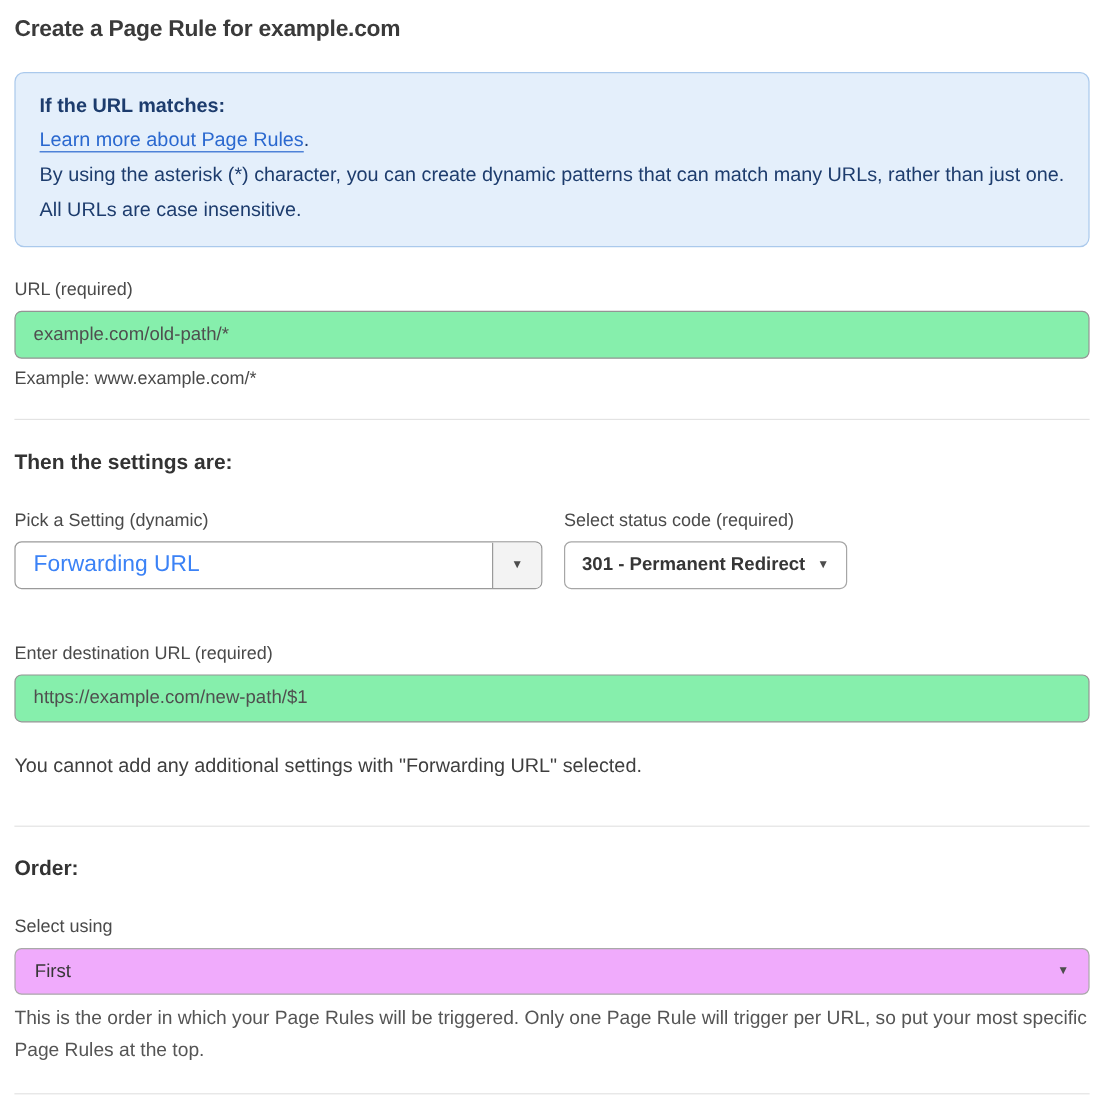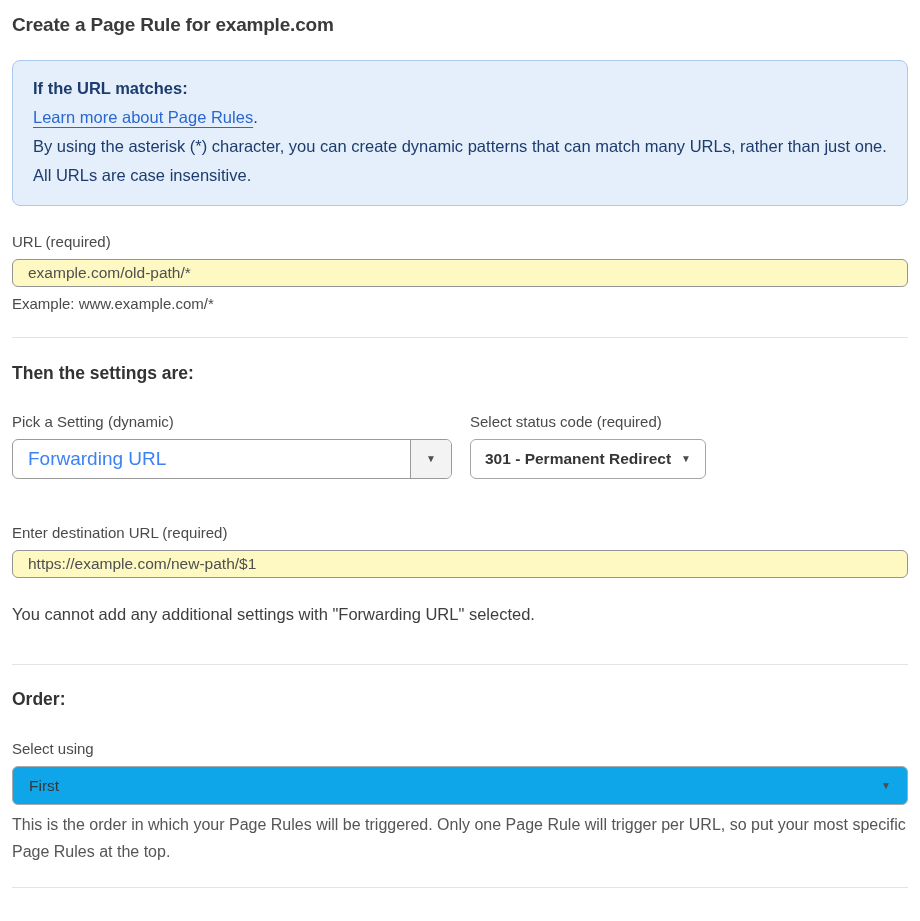--- a/index.html
+++ b/index.html
@@ -40,28 +40,28 @@
 
   
   .field-label {
     font-size: 15px;
     color: #4a4a4a;
     margin-bottom: 9px;
   }
   .text-input {
     display: block;
     width: 100%;
-    height: 28px;
+    height: 40px;
     border: 1px solid #949494;
     border-radius: 6px;
     padding: 0 15px;
     font-family: "Liberation Sans", sans-serif;
     font-size: 15.5px;
     color: #4f4f4f;
-    background: #fef9c3;
+    background: #86efac;
     outline: none;
   }
   .field-hint {
     font-size: 15px;
     color: #4a4a4a;
     margin-top: 8px;
   }
 
   .divider {
     border: none;
@@ -132,21 +132,21 @@
 
   
   .wide-select {
     display: flex;
     align-items: center;
     justify-content: space-between;
     width: 100%;
     height: 39px;
     border: 1px solid #a9a9a9;
     border-radius: 6px;
-    background: #0ea5e9;
+    background: #f0abfc;
     padding: 0 16px;
     font-size: 15.5px;
     color: #363636;
     cursor: pointer;
     gap: 24px;
   }
 
   .destination-block { margin-top: 45px; }
 
   .note-text {

